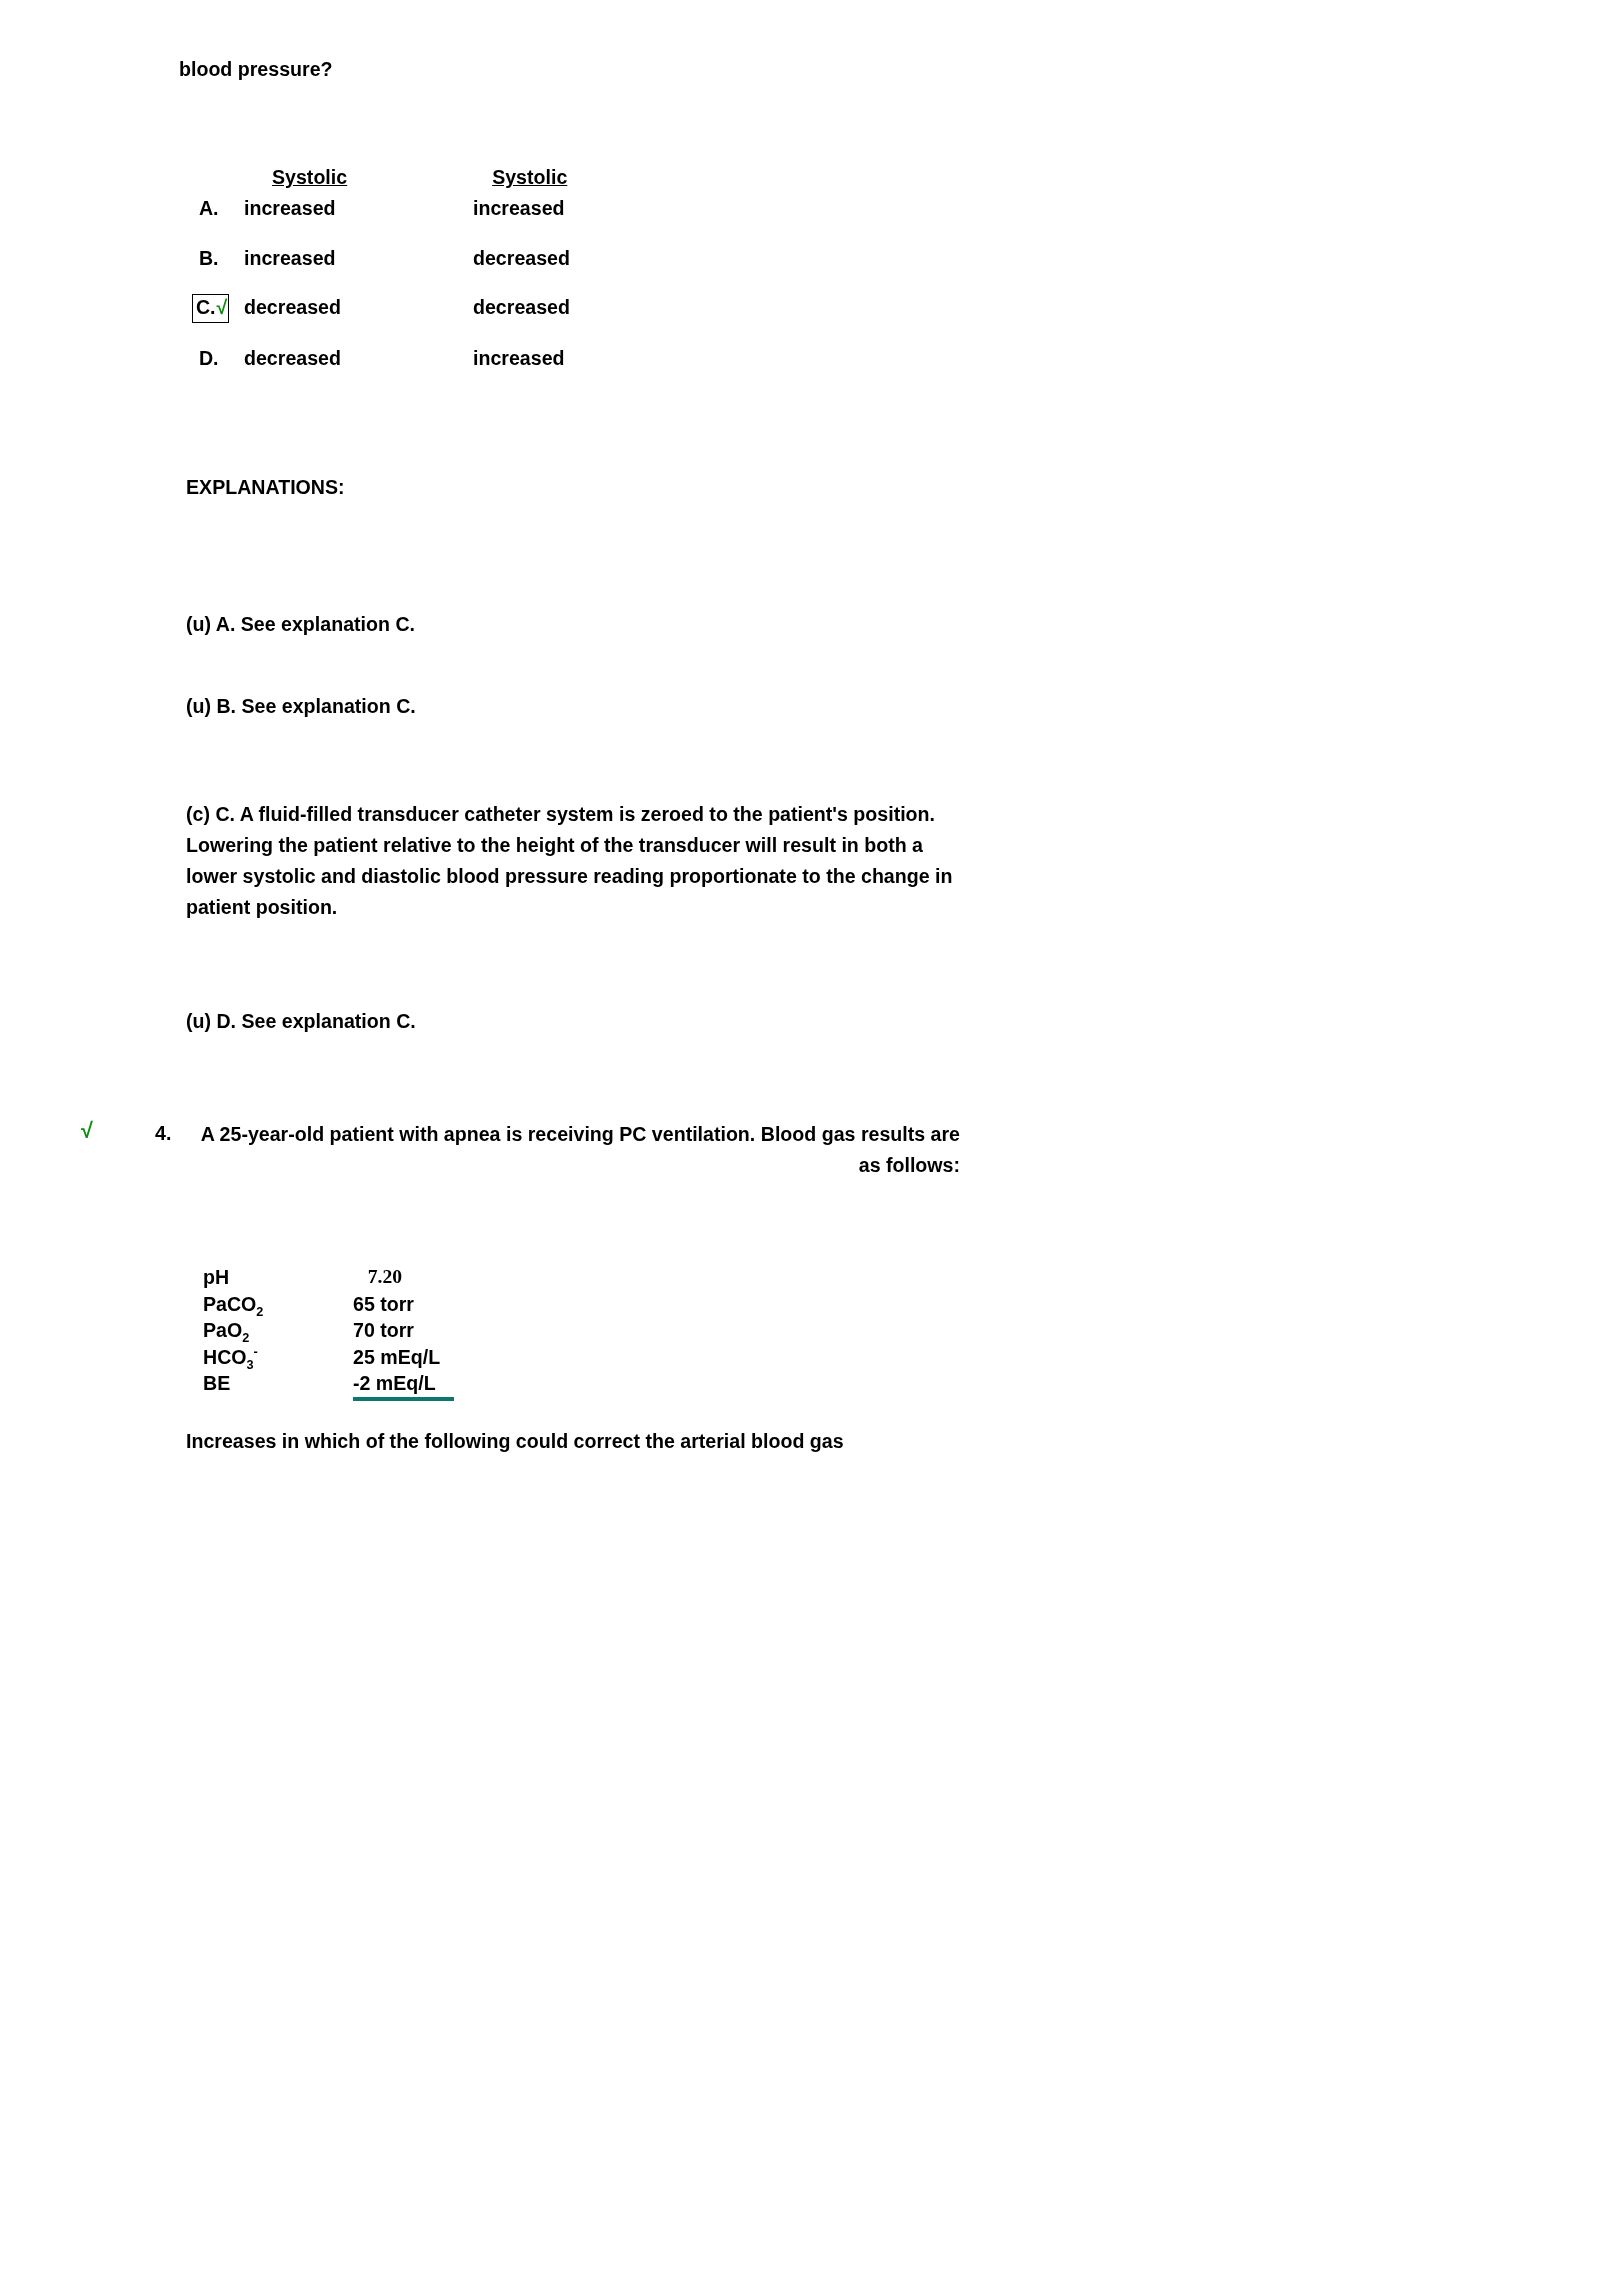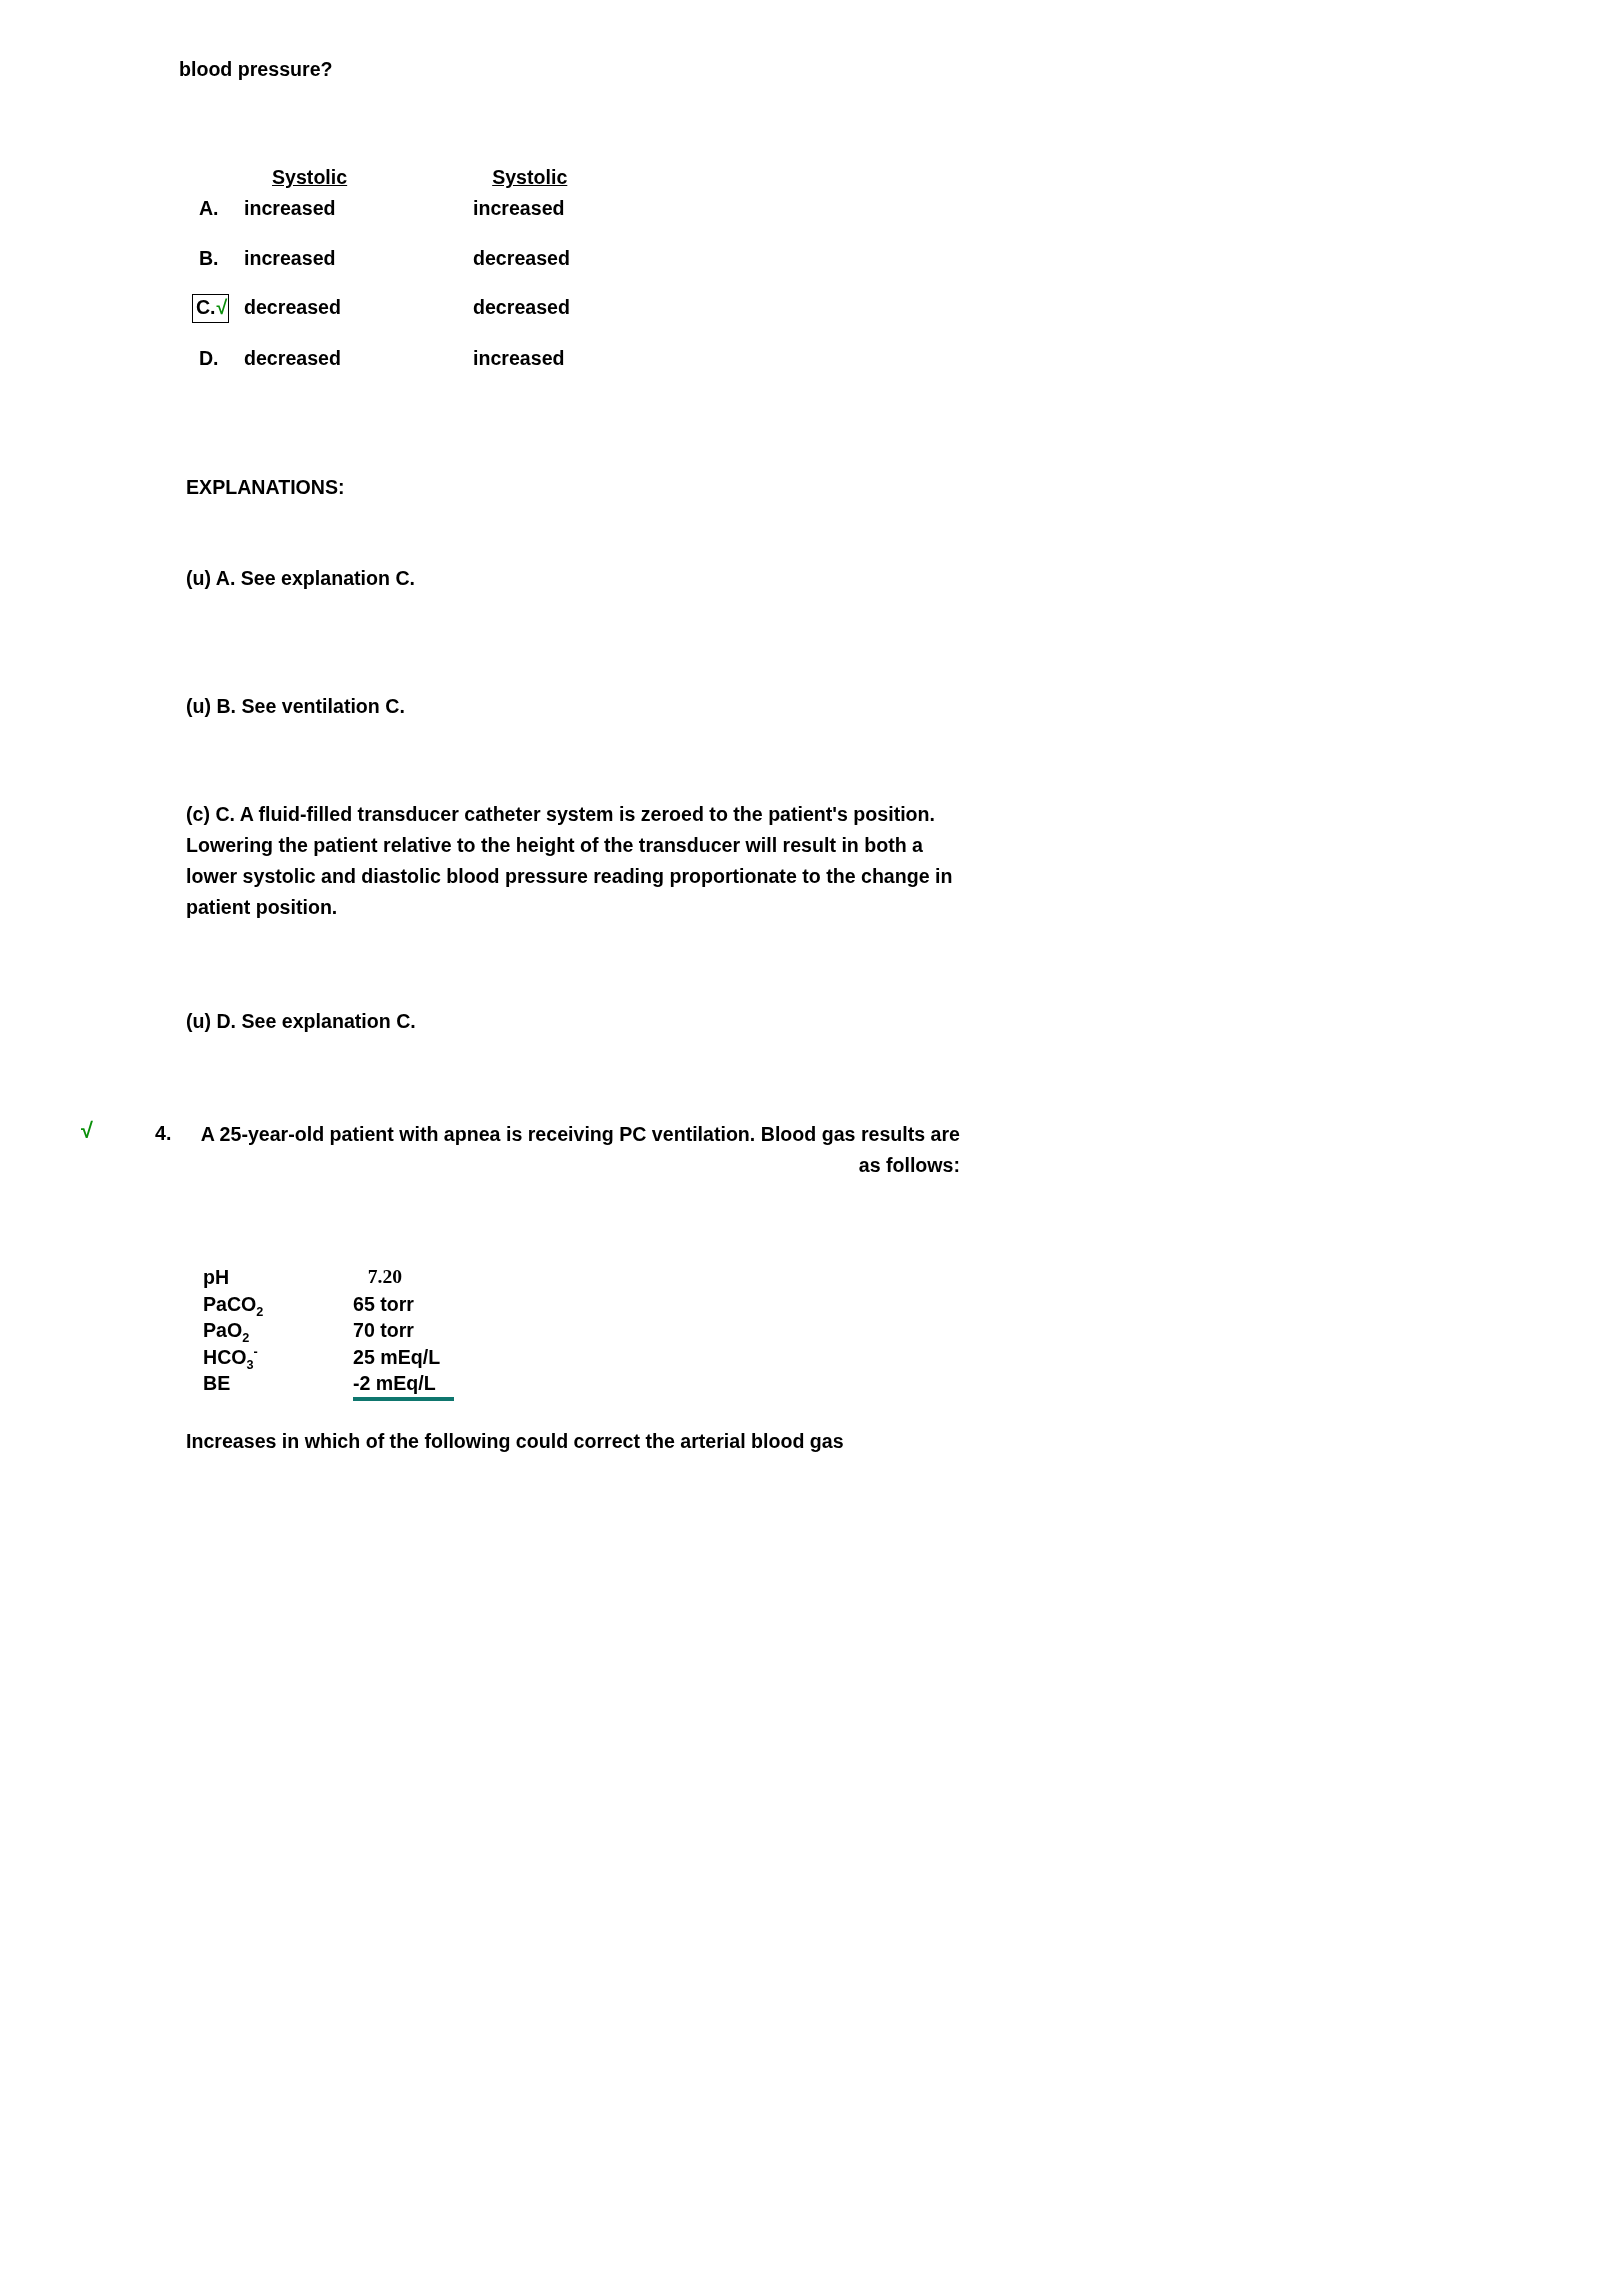--- a/index.html
+++ b/index.html
@@ -88,23 +88,23 @@
 
   <div class="opt-row">
     <span class="cell-letter">D.</span>
     <span class="cell-sys">decreased</span>
     <span class="cell-dia">increased</span>
   </div>
 </div>
 
 <div class="abs" style="left:186px; top:473px">EXPLANATIONS:</div>
 
-<div class="abs para" style="left:186px; top:563px">(u) A. See explanation C.</div>
+<div class="abs para" style="left:186px; top:609px">(u) A. See explanation C.</div>
 
-<div class="abs para" style="left:186px; top:691px">(u) B. See ventilation C.</div>
+<div class="abs para" style="left:186px; top:691px">(u) B. See explanation C.</div>
 
 <div class="abs para" style="left:186px; top:799px">(c) C. A fluid-filled transducer catheter system is zeroed to the patient's position. Lowering the patient relative to the height of the transducer will result in both a lower systolic and diastolic blood pressure reading proportionate to the change in patient position.</div>
 
 <div class="abs para" style="left:186px; top:1006px">(u) D. See explanation C.</div>
 
 <div class="abs q4-check" style="left:81px; top:1117px">√</div>
 
 <div class="abs q-row" style="left:155px; top:1119px">
   <span class="q-num">4.</span>
   <span class="q-text">A 25-year-old patient with apnea is receiving PC ventilation. Blood gas results are as follows:</span>

